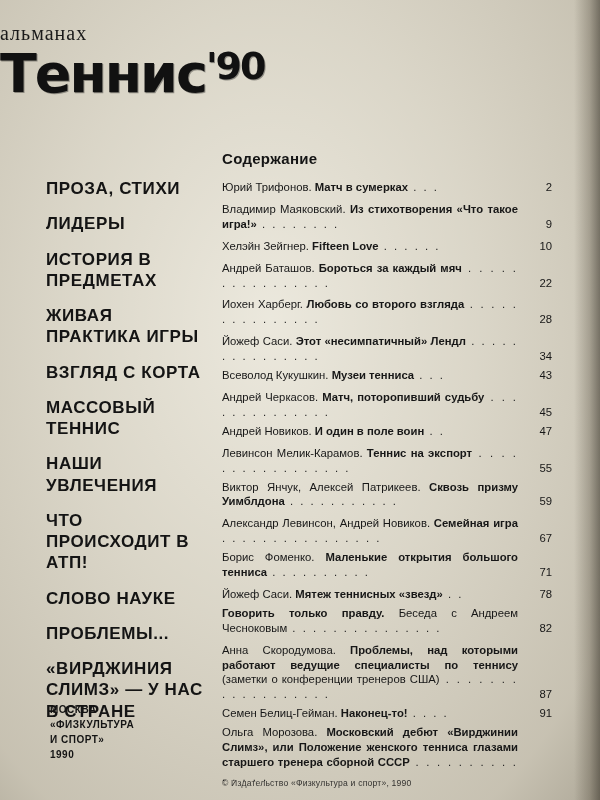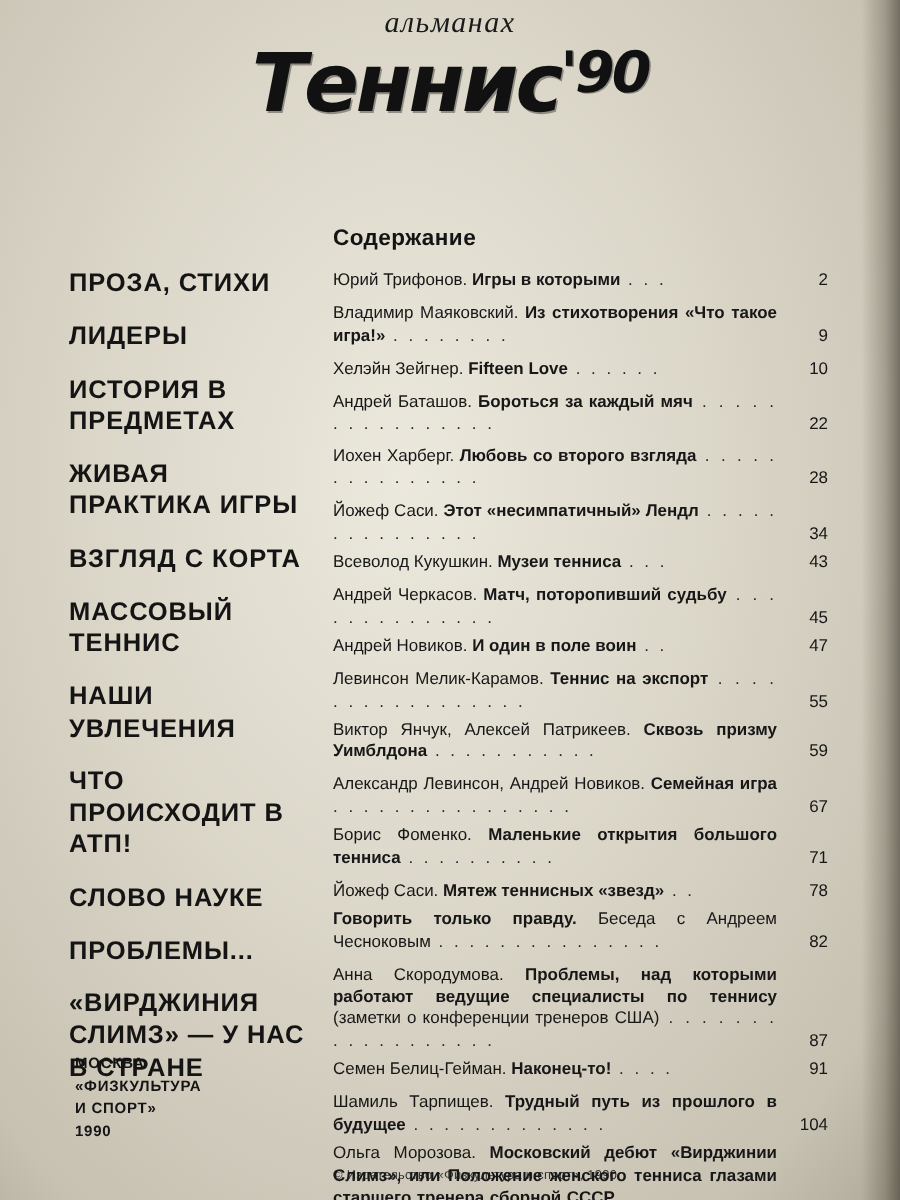--- a/index.html
+++ b/index.html
@@ -28,24 +28,23 @@
   #page::after {
     content: "";
     position: absolute; top: 0; right: 0; bottom: 0; width: 26px;
     background: linear-gradient(to right, rgba(70,62,48,0) 0%, rgba(70,62,48,0.30) 60%, rgba(45,40,30,0.55) 100%);
     pointer-events: none;
     z-index: 4;
   }
 
   .header {
     position: absolute;
-    top: 4px; left: 0; right: 0;
-    text-align: center;
+    top: 22px; left: 0; right: 0;
+    text-align: left;
     z-index: 5;
-    font-style: italic;
   }
   .almanac {
     font-size: 20px;
     letter-spacing: 1px;
     color: #1a1a1a;
     font-family: "Liberation Serif", serif;
   }
   .logo {
     margin-top: 2px;
     font-family: "DejaVu Sans", sans-serif;
@@ -172,38 +171,37 @@
     <div class="imprint">
       <div>МОСКВА</div>
       <div>«ФИЗКУЛЬТУРА</div>
       <div>И СПОРТ»</div>
       <div>1990</div>
     </div>
 
     <div class="right-col">
       <div class="contents-title">Содержание</div>
       <div id="entries">
-          <div class="entry"><span class="author">Юрий Трифонов. </span><span class="title">Игры в которыми</span><span class="dots"> . . .</span><span class="page">2</span></div>
+          <div class="entry"><span class="author">Юрий Трифонов. </span><span class="title">Матч в сумерках</span><span class="dots"> . . .</span><span class="page">2</span></div>
           <div class="entry gap"><span class="author">Владимир Маяковский. </span><span class="title">Из стихотворения «Что такое игра!»</span><span class="dots"> . . . . . . . .</span><span class="page">9</span></div>
           <div class="entry gap"><span class="author">Хелэйн Зейгнер. </span><span class="title">Fifteen Love</span><span class="dots"> . . . . . .</span><span class="page">10</span></div>
           <div class="entry gap"><span class="author">Андрей Баташов. </span><span class="title">Бороться за каждый мяч</span><span class="dots"> . . . . . . . . . . . . . . . .</span><span class="page">22</span></div>
           <div class="entry gap"><span class="author">Иохен Харберг. </span><span class="title">Любовь со второго взгляда</span><span class="dots"> . . . . . . . . . . . . . . .</span><span class="page">28</span></div>
           <div class="entry gap"><span class="author">Йожеф Саси. </span><span class="title">Этот «несимпатичный» Лендл</span><span class="dots"> . . . . . . . . . . . . . . .</span><span class="page">34</span></div>
           <div class="entry"><span class="author">Всеволод Кукушкин. </span><span class="title">Музеи тенниса</span><span class="dots"> . . .</span><span class="page">43</span></div>
           <div class="entry gap"><span class="author">Андрей Черкасов. </span><span class="title">Матч, поторопивший судьбу</span><span class="dots"> . . . . . . . . . . . . . .</span><span class="page">45</span></div>
           <div class="entry"><span class="author">Андрей Новиков. </span><span class="title">И один в поле воин</span><span class="dots"> . .</span><span class="page">47</span></div>
           <div class="entry gap"><span class="author">Левинсон Мелик-Карамов. </span><span class="title">Теннис на экспорт</span><span class="dots"> . . . . . . . . . . . . . . . . .</span><span class="page">55</span></div>
           <div class="entry"><span class="author">Виктор Янчук, Алексей Патрикеев. </span><span class="title">Сквозь призму Уимблдона</span><span class="dots"> . . . . . . . . . . .</span><span class="page">59</span></div>
           <div class="entry gap"><span class="author">Александр Левинсон, Андрей Новиков. </span><span class="title">Семейная игра</span><span class="dots"> . . . . . . . . . . . . . . . .</span><span class="page">67</span></div>
           <div class="entry"><span class="author">Борис Фоменко. </span><span class="title">Маленькие открытия большого тенниса</span><span class="dots"> . . . . . . . . . .</span><span class="page">71</span></div>
           <div class="entry gap"><span class="author">Йожеф Саси. </span><span class="title">Мятеж теннисных «звезд»</span><span class="dots"> . .</span><span class="page">78</span></div>
           <div class="entry"><span class="title">Говорить только правду. </span><span class="author">Беседа с Андреем Чесноковым</span><span class="dots"> . . . . . . . . . . . . . . .</span><span class="page">82</span></div>
           <div class="entry gap"><span class="author">Анна Скородумова. </span><span class="title">Проблемы, над которыми работают ведущие специалисты по теннису </span><span class="author">(заметки о конференции тренеров США)</span><span class="dots"> . . . . . . . . . . . . . . . . . .</span><span class="page">87</span></div>
           <div class="entry"><span class="author">Семен Белиц-Гейман. </span><span class="title">Наконец-то!</span><span class="dots"> . . . .</span><span class="page">91</span></div>
-          <div class="entry gap"><span class="author">Шамиль Тарпищев. </span><span class="title">Трудный путь из прошлого в будущее</span><span class="dots"> . . . . . . . . . . . . .</span><span class="page">104</span></div>
           <div class="entry"><span class="author">Ольга Морозова. </span><span class="title">Московский дебют «Вирджинии Слимз», или Положение женского тенниса глазами старшего тренера сборной СССР</span><span class="dots"> . . . . . . . . . . . . . . .</span></div>
         </div>
     </div>
 
   </div>
 
   <div class="copyright">© Издательство «Физкультура и спорт», 1990</div>
 
 </div>
 

